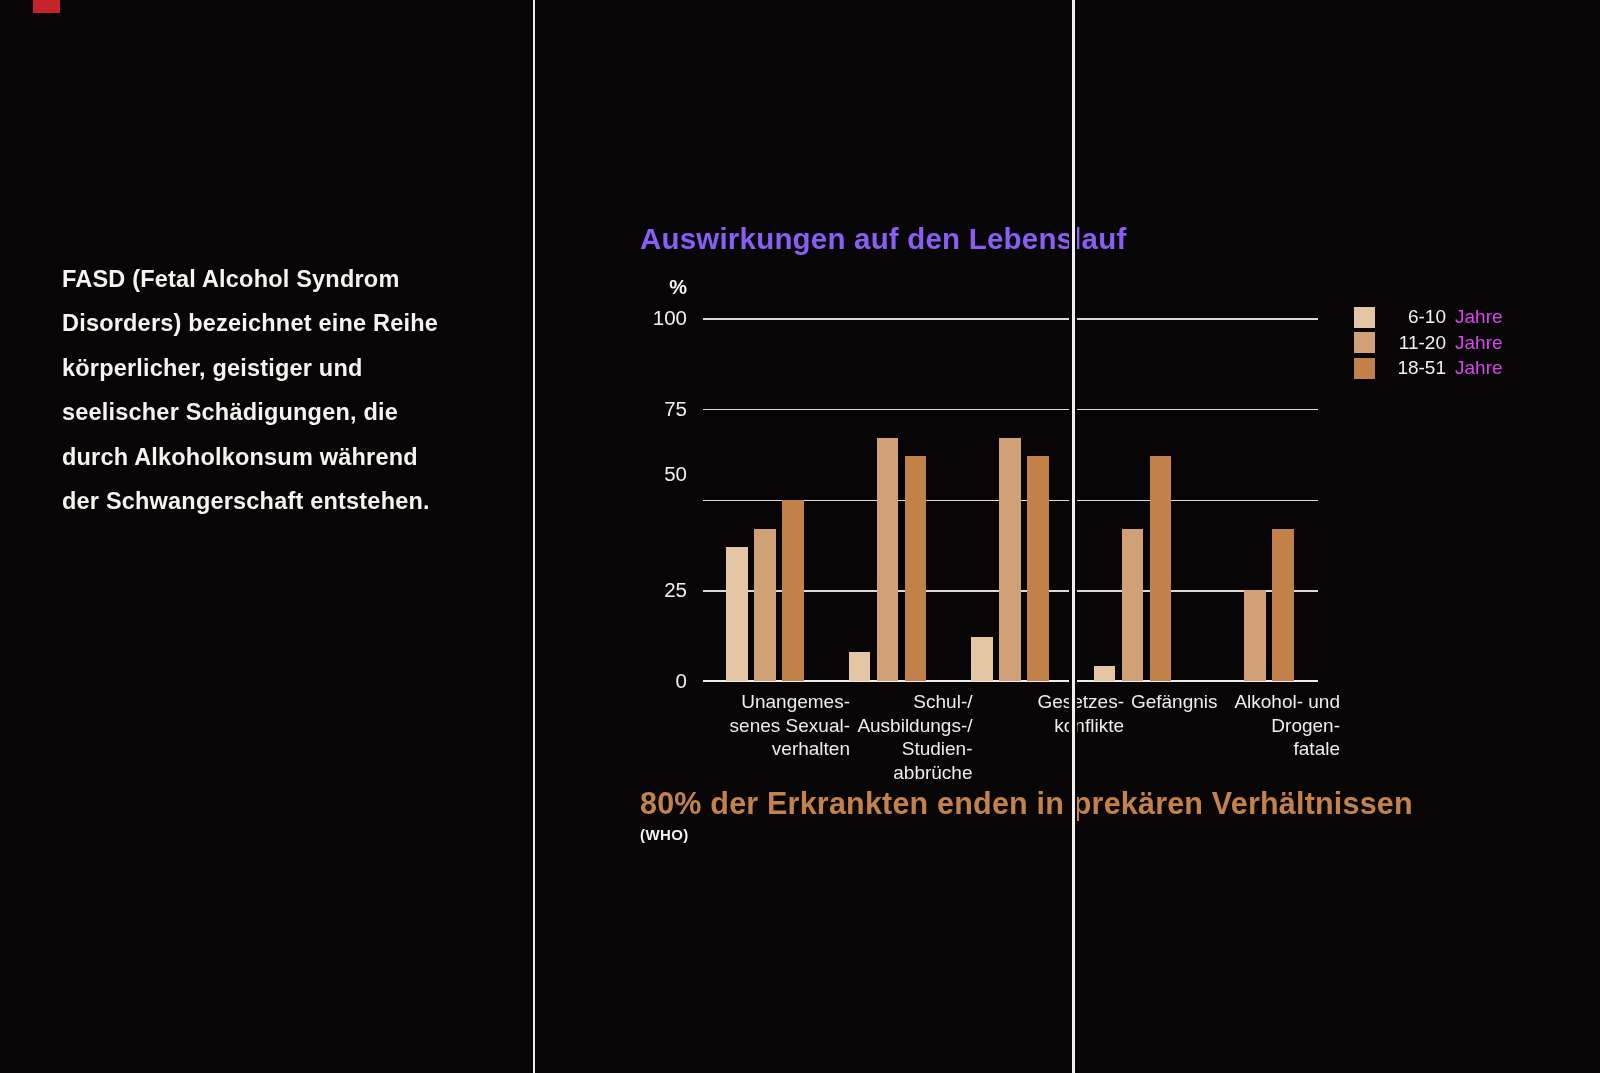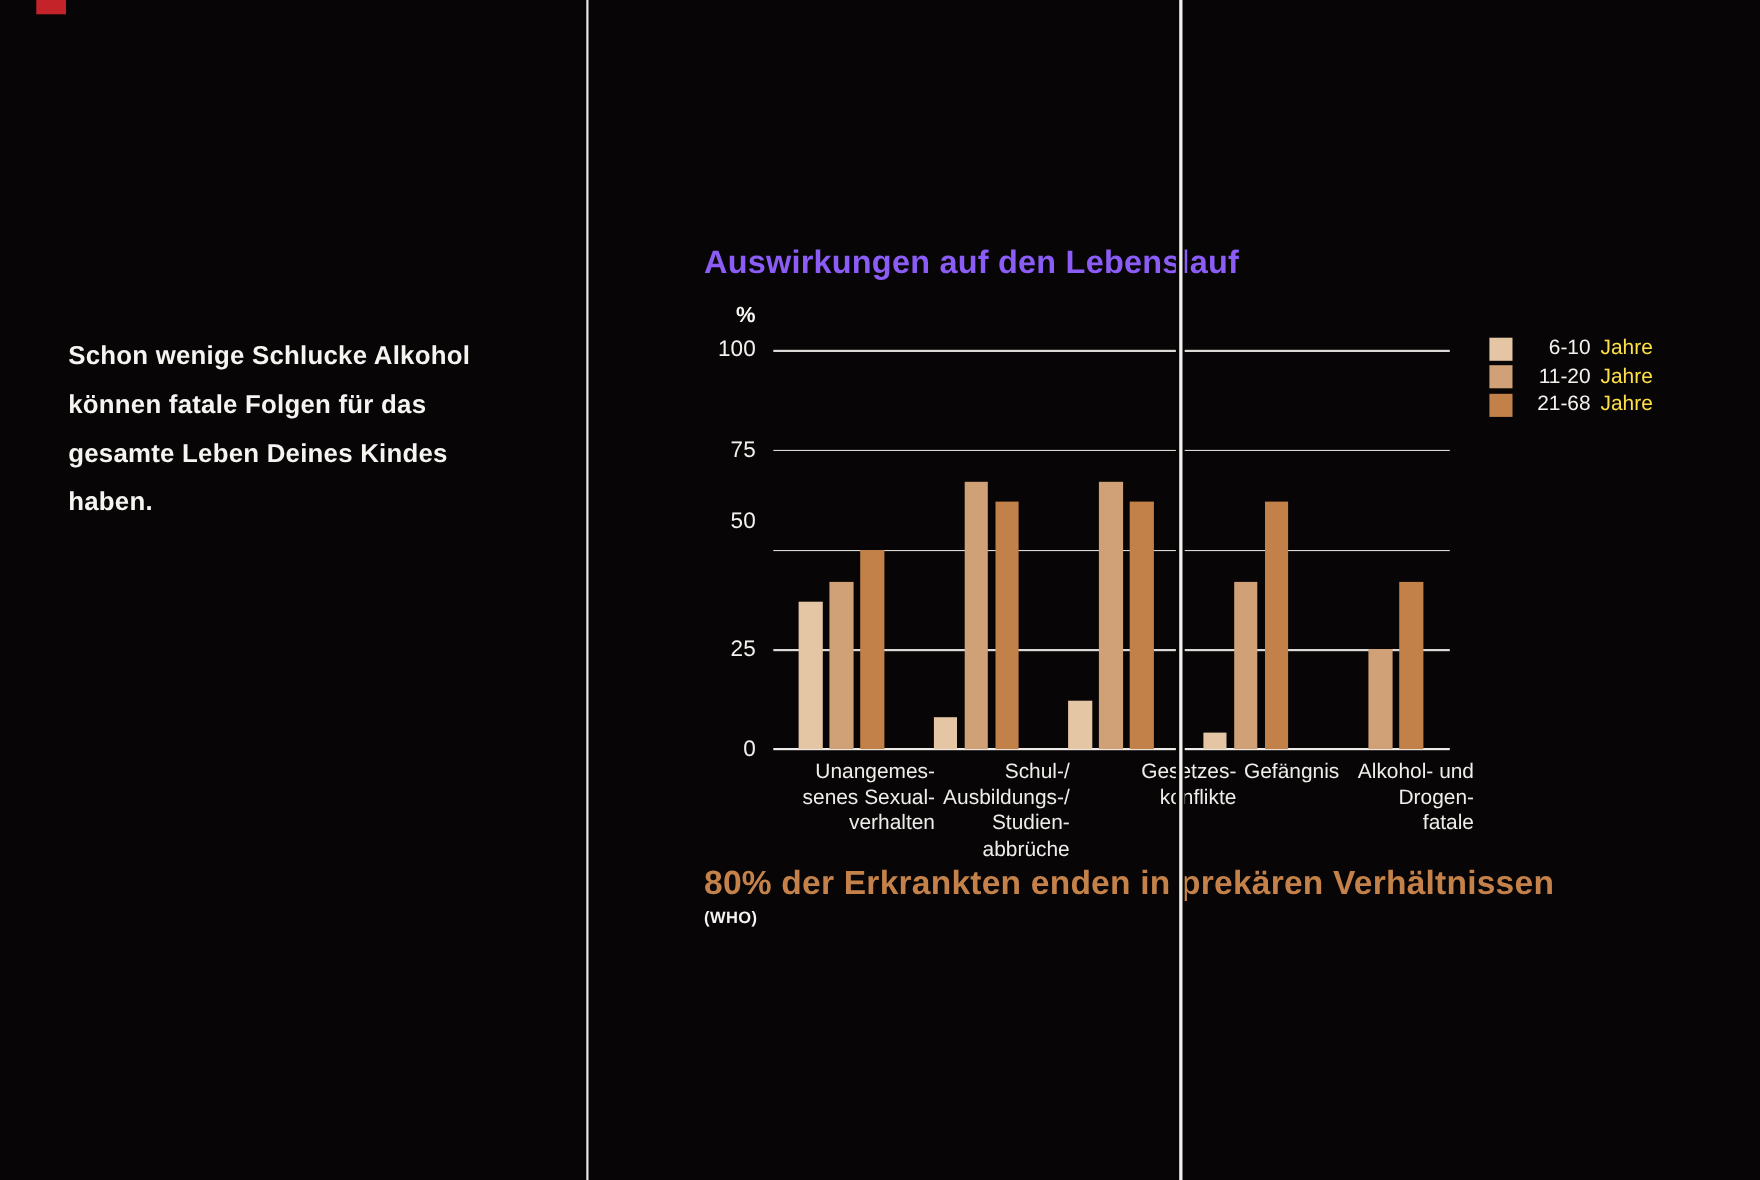--- a/index.html
+++ b/index.html
@@ -36,36 +36,38 @@
   .bar{width:21.5px;}
   .bar + .bar{margin-left:6.5px;}
   .xlabel{position:absolute;top:690px;width:170px;text-align:right;color:#efede9;
           font-size:19px;line-height:23.5px;white-space:pre-line;}
 
   
   #legend{left:1354px;top:306px;display:flex;flex-direction:column;gap:3.5px;}
   .legend-row{display:flex;align-items:center;height:22px;}
   .legend-swatch{width:21px;height:21px;margin-right:19px;flex:0 0 auto;}
   .legend-num{display:inline-block;width:52px;text-align:right;color:#f3f1ee;font-size:19px;}
-  .legend-unit{margin-left:9px;color:#fde047;font-size:19px;}
+  .legend-unit{margin-left:9px;color:#d946ef;font-size:19px;}
 
   
   #footer-headline{left:640px;top:786px;width:840px;font-size:30.5px;font-weight:bold;letter-spacing:.2px;}
   #footer-source{left:640px;top:826px;color:#f6f4f1;font-size:15px;font-weight:bold;letter-spacing:.4px;}
 </style>
 </head>
 <body>
 
 <div class="abs" id="corner-mark" style="background: rgb(196, 35, 41);"></div>
 
 <div class="abs" id="intro">
-  <div class="para2">Schon wenige Schlucke Alkohol
-können fatale Folgen für das
-gesamte Leben Deines Kindes
-haben.</div>
+  <div class="para1">FASD (Fetal Alcohol Syndrom
+Disorders) bezeichnet eine Reihe
+körperlicher, geistiger und
+seelischer Schädigungen, die
+durch Alkoholkonsum während
+der Schwangerschaft entstehen.</div>
 </div>
 
 <div class="abs" id="chart-title">Auswirkungen auf den Lebenslauf</div>
 <div class="abs" id="unit-label">%</div>
 
 <div class="abs" id="plot">
     <div class="gridline" style="top: 0px;"></div>
     <div class="gridline" style="top: 90.75px;"></div>
     <div class="gridline" style="top: 181.5px;"></div>
     <div class="gridline" style="top: 272.25px;"></div>
@@ -125,21 +127,21 @@
       <span class="legend-num">6-10</span>
       <span class="legend-unit">Jahre</span>
     </div>
     <div class="legend-row">
       <span class="legend-swatch" style="background: rgb(208, 160, 119);"></span>
       <span class="legend-num">11-20</span>
       <span class="legend-unit">Jahre</span>
     </div>
     <div class="legend-row">
       <span class="legend-swatch" style="background: rgb(194, 129, 73);"></span>
-      <span class="legend-num">21-68</span>
+      <span class="legend-num">18-51</span>
       <span class="legend-unit">Jahre</span>
     </div>
   </div>
 
 <div class="abs" id="footer-headline" style="color: rgb(196, 130, 74);">80% der Erkrankten enden in prekären Verhältnissen</div>
 <div class="abs" id="footer-source">(WHO)</div>
 
 <div class="abs fold" id="fold-left"></div>
 <div class="abs fold" id="fold-right">
     <div class="core"></div>

